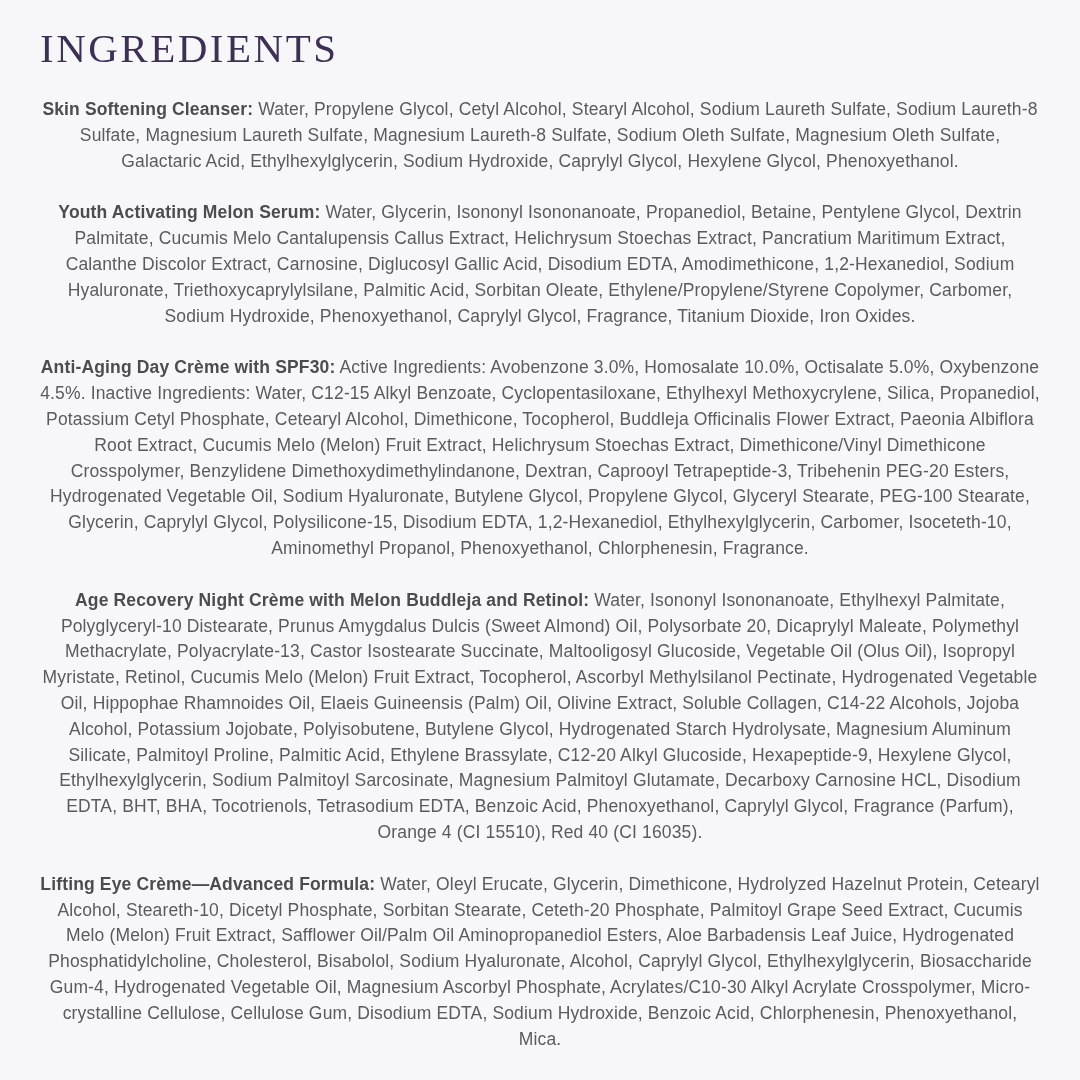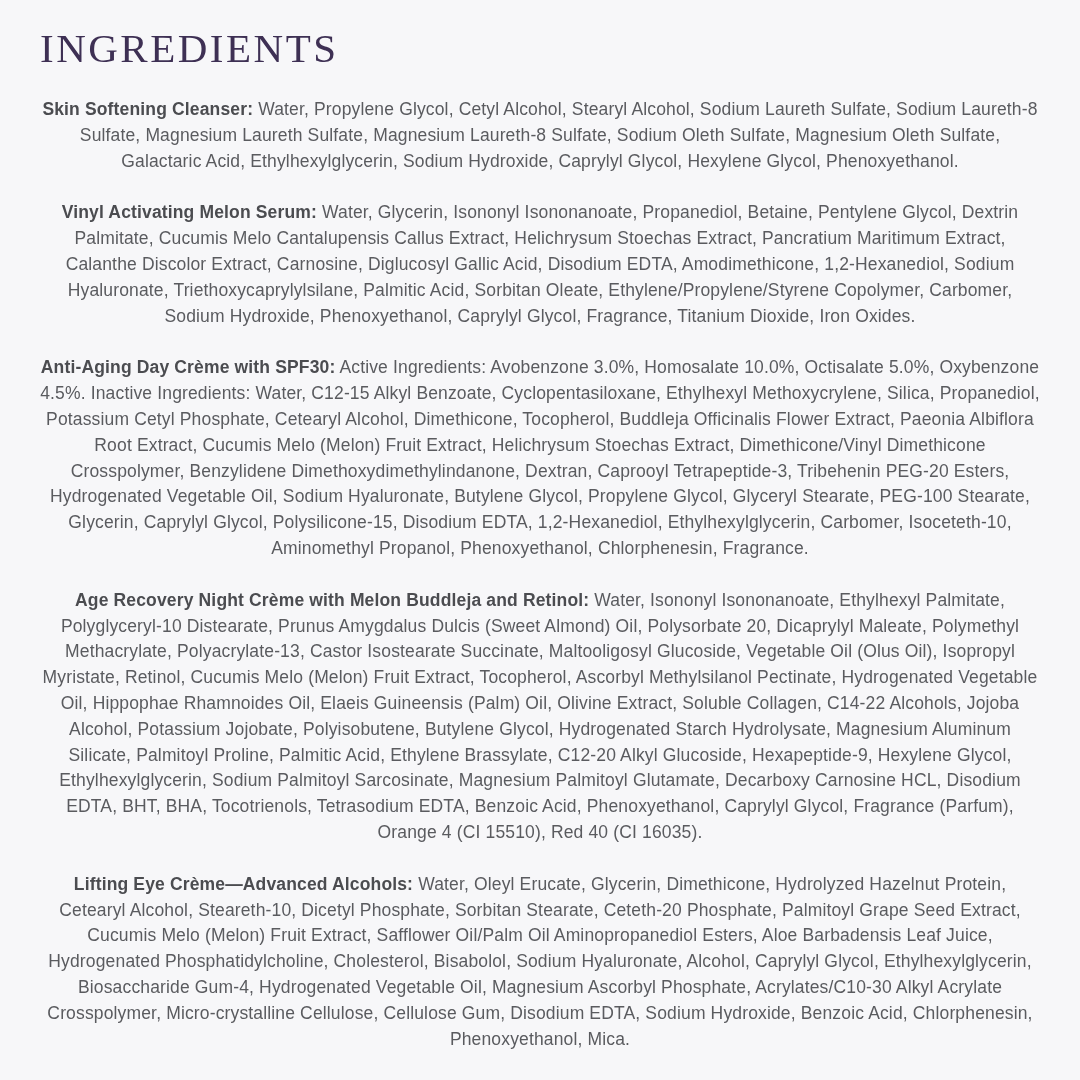--- a/index.html
+++ b/index.html
@@ -48,36 +48,36 @@
 <div class="page">
 
   <h1 class="page-title">INGREDIENTS</h1>
 
   <p class="product">
     <span class="product-name">Skin Softening Cleanser:</span>
     <span>Water, Propylene Glycol, Cetyl Alcohol, Stearyl Alcohol, Sodium Laureth Sulfate, Sodium Laureth-8 Sulfate, Magnesium Laureth Sulfate, Magnesium Laureth-8 Sulfate, Sodium Oleth Sulfate, Magnesium Oleth Sulfate, Galactaric Acid, Ethylhexylglycerin, Sodium Hydroxide, Caprylyl Glycol, Hexylene Glycol, Phenoxyethanol.</span>
   </p>
 
   <p class="product">
-    <span class="product-name">Vinyl Activating Melon Serum:</span>
+    <span class="product-name">Youth Activating Melon Serum:</span>
     <span>Water, Glycerin, Isononyl Isononanoate, Propanediol, Betaine, Pentylene Glycol, Dextrin Palmitate, Cucumis Melo Cantalupensis Callus Extract, Helichrysum Stoechas Extract, Pancratium Maritimum Extract, Calanthe Discolor Extract, Carnosine, Diglucosyl Gallic Acid, Disodium EDTA, Amodimethicone, 1,2-Hexanediol, Sodium Hyaluronate, Triethoxycaprylylsilane, Palmitic Acid, Sorbitan Oleate, Ethylene/Propylene/Styrene Copolymer, Carbomer, Sodium Hydroxide, Phenoxyethanol, Caprylyl Glycol, Fragrance, Titanium Dioxide, Iron Oxides.</span>
   </p>
 
   <p class="product">
     <span class="product-name">Anti-Aging Day Crème with SPF30:</span>
     <span>Active Ingredients: Avobenzone 3.0%, Homosalate 10.0%, Octisalate 5.0%, Oxybenzone 4.5%. Inactive Ingredients: Water, C12-15 Alkyl Benzoate, Cyclopentasiloxane, Ethylhexyl Methoxycrylene, Silica, Propanediol, Potassium Cetyl Phosphate, Cetearyl Alcohol, Dimethicone, Tocopherol, Buddleja Officinalis Flower Extract, Paeonia Albiflora Root Extract, Cucumis Melo (Melon) Fruit Extract, Helichrysum Stoechas Extract, Dimethicone/Vinyl Dimethicone Crosspolymer, Benzylidene Dimethoxydimethylindanone, Dextran, Caprooyl Tetrapeptide-3, Tribehenin PEG-20 Esters, Hydrogenated Vegetable Oil, Sodium Hyaluronate, Butylene Glycol, Propylene Glycol, Glyceryl Stearate, PEG-100 Stearate, Glycerin, Caprylyl Glycol, Polysilicone-15, Disodium EDTA, 1,2-Hexanediol, Ethylhexylglycerin, Carbomer, Isoceteth-10, Aminomethyl Propanol, Phenoxyethanol, Chlorphenesin, Fragrance.</span>
   </p>
 
   <p class="product">
     <span class="product-name">Age Recovery Night Crème with Melon Buddleja and Retinol:</span>
     <span>Water, Isononyl Isononanoate, Ethylhexyl Palmitate, Polyglyceryl-10 Distearate, Prunus Amygdalus Dulcis (Sweet Almond) Oil, Polysorbate 20, Dicaprylyl Maleate, Polymethyl Methacrylate, Polyacrylate-13, Castor Isostearate Succinate, Maltooligosyl Glucoside, Vegetable Oil (Olus Oil), Isopropyl Myristate, Retinol, Cucumis Melo (Melon) Fruit Extract, Tocopherol, Ascorbyl Methylsilanol Pectinate, Hydrogenated Vegetable Oil, Hippophae Rhamnoides Oil, Elaeis Guineensis (Palm) Oil, Olivine Extract, Soluble Collagen, C14-22 Alcohols, Jojoba Alcohol, Potassium Jojobate, Polyisobutene, Butylene Glycol, Hydrogenated Starch Hydrolysate, Magnesium Aluminum Silicate, Palmitoyl Proline, Palmitic Acid, Ethylene Brassylate, C12-20 Alkyl Glucoside, Hexapeptide-9, Hexylene Glycol, Ethylhexylglycerin, Sodium Palmitoyl Sarcosinate, Magnesium Palmitoyl Glutamate, Decarboxy Carnosine HCL, Disodium EDTA, BHT, BHA, Tocotrienols, Tetrasodium EDTA, Benzoic Acid, Phenoxyethanol, Caprylyl Glycol, Fragrance (Parfum), Orange 4 (CI 15510), Red 40 (CI 16035).</span>
   </p>
 
   <p class="product">
-    <span class="product-name">Lifting Eye Crème—Advanced Alcohols:</span>
+    <span class="product-name">Lifting Eye Crème—Advanced Formula:</span>
     <span>Water, Oleyl Erucate, Glycerin, Dimethicone, Hydrolyzed Hazelnut Protein, Cetearyl Alcohol, Steareth-10, Dicetyl Phosphate, Sorbitan Stearate, Ceteth-20 Phosphate, Palmitoyl Grape Seed Extract, Cucumis Melo (Melon) Fruit Extract, Safflower Oil/Palm Oil Aminopropanediol Esters, Aloe Barbadensis Leaf Juice, Hydrogenated Phosphatidylcholine, Cholesterol, Bisabolol, Sodium Hyaluronate, Alcohol, Caprylyl Glycol, Ethylhexylglycerin, Biosaccharide Gum-4, Hydrogenated Vegetable Oil, Magnesium Ascorbyl Phosphate, Acrylates/C10-30 Alkyl Acrylate Crosspolymer, Micro-crystalline Cellulose, Cellulose Gum, Disodium EDTA, Sodium Hydroxide, Benzoic Acid, Chlorphenesin, Phenoxyethanol, Mica.</span>
   </p>
 
   <p class="product">
     
     
   </p>
 
 </div>
 

